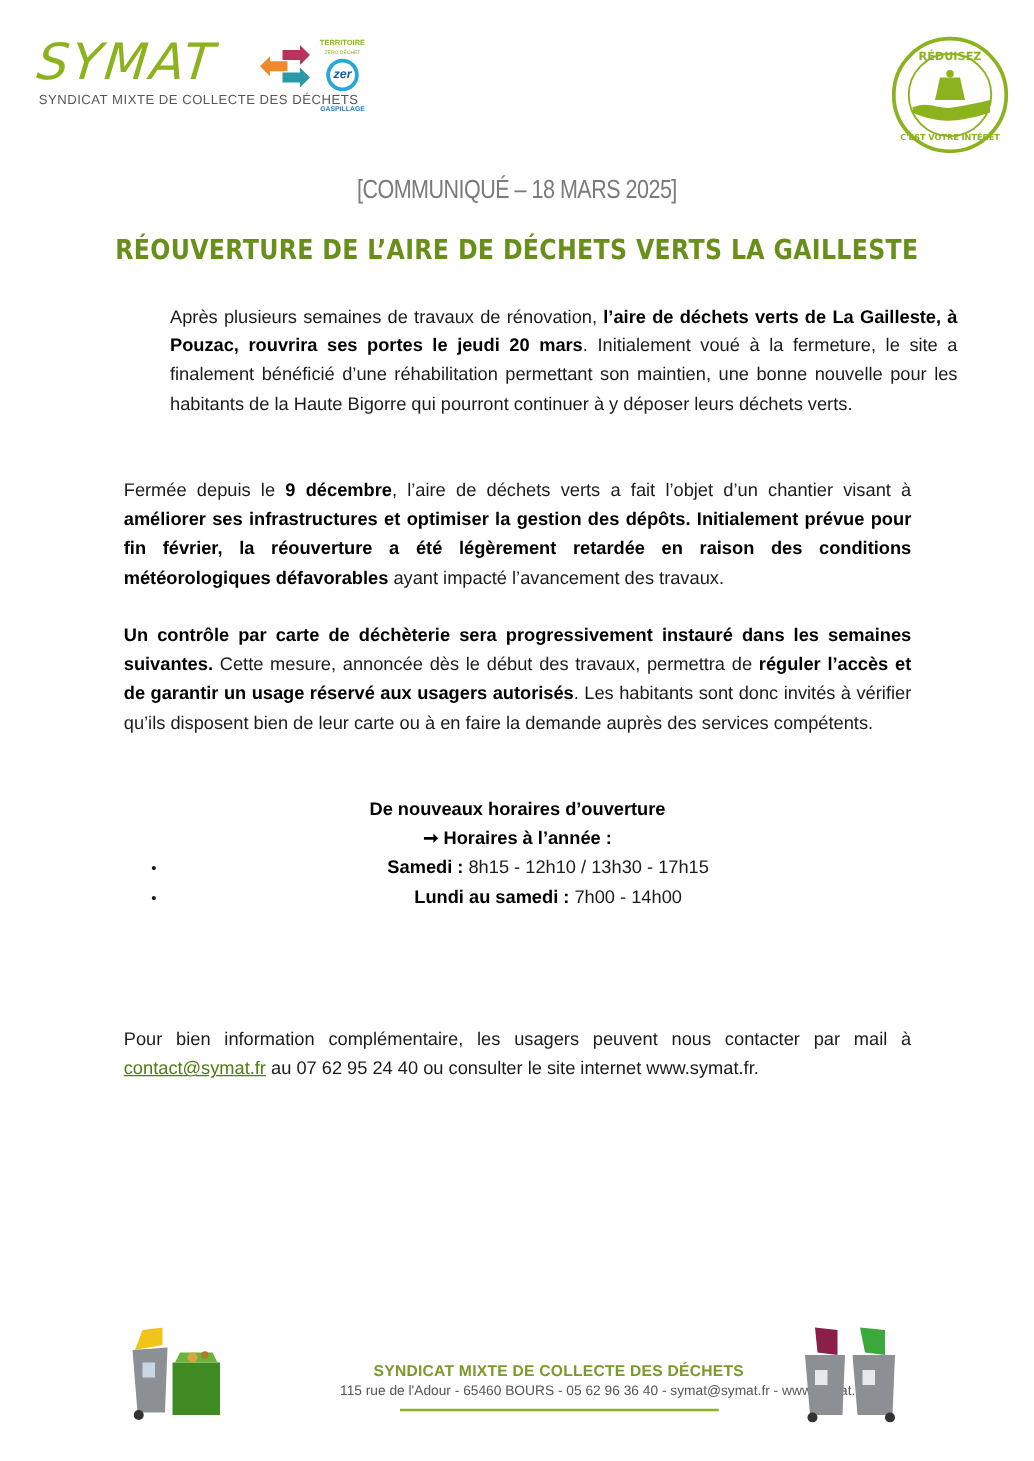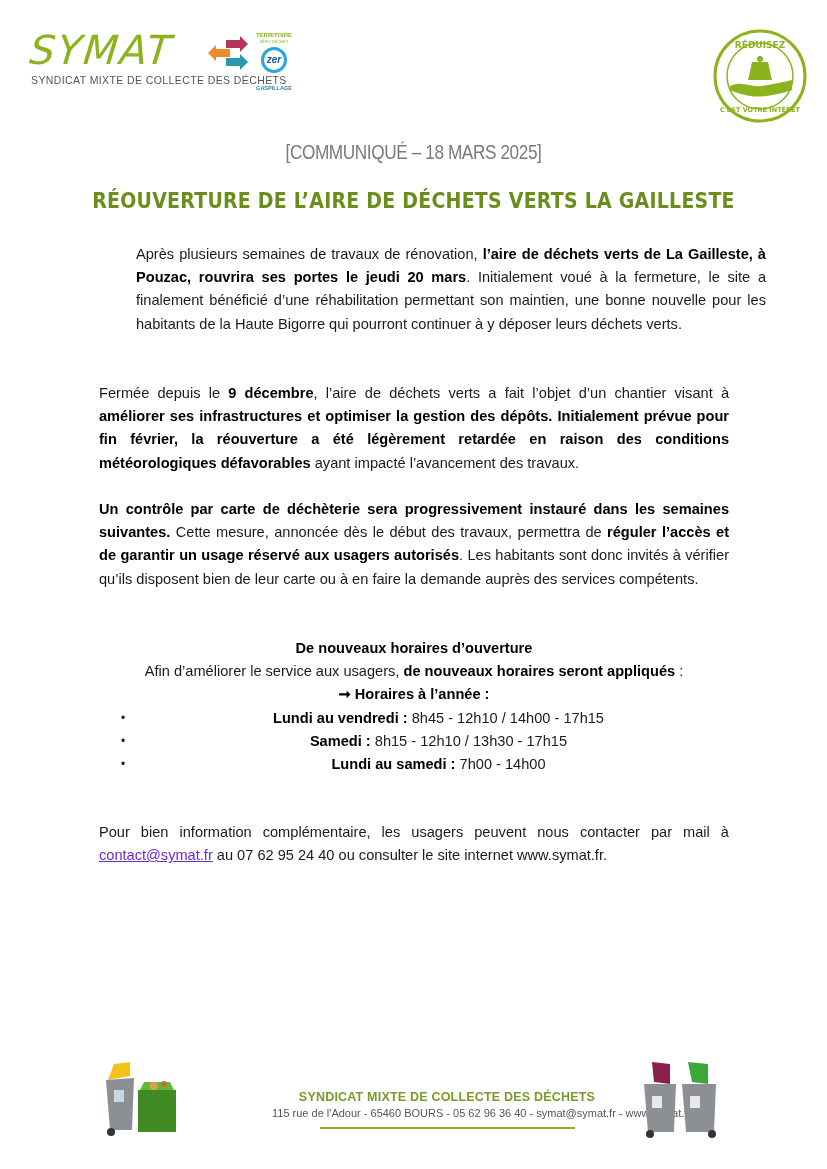--- a/index.html
+++ b/index.html
@@ -40,21 +40,21 @@
   .justify { text-align: justify; }
   .body-text b { font-weight: bold; color: #000; }
   .p1 { top: 243px; margin-left: 37px; }
   .p2 { top: 382px; }
   .p3 { top: 498px; }
   .p4 { top: 637px; text-align: center; }
   .p5 { top: 821px; }
   .line { display: block; }
   .bullet-item { padding-left: 49px; position: relative; }
   .bullet-item::before { content: "•"; position: absolute; left: 22px; top: 0; font-size: 12px; }
-  a.mail { color: #6d28d9; text-decoration: underline; }
+  a.mail { color: #4d7c0f; text-decoration: underline; }
 
   
   .footer-center { left: 272px; width: 350px; top: 1090px; text-align: center; }
   .footer-title { font-size: 12.5px; font-weight: bold; color: #7a9a2a; letter-spacing: 0.2px; }
   .footer-addr { font-size: 11px; color: #555; margin-top: 3px; white-space: nowrap; }
   .footer-rule { margin: 8px auto 0; width: 255px; height: 2px; background: #8cb31e; }
   .bins-left { left: 104px; top: 1062px; width: 80px; height: 75px; }
   .bins-right { left: 640px; top: 1060px; width: 82px; height: 78px; }
 </style>
 </head>
@@ -96,23 +96,21 @@
 <div class="abs body-text justify p2">
   <span>Fermée depuis le </span><b>9 décembre</b><span>, l’aire de déchets verts a fait l’objet d’un chantier visant à </span><b>améliorer ses infrastructures et optimiser la gestion des dépôts. Initialement prévue pour fin février, la réouverture a été légèrement retardée en raison des conditions météorologiques défavorables</b><span> ayant impacté l’avancement des travaux.</span>
 </div>
 
 <div class="abs body-text justify p3">
   <b>Un contrôle par carte de déchèterie sera progressivement instauré dans les semaines suivantes.</b><span> Cette mesure, annoncée dès le début des travaux, permettra de </span><b>réguler l’accès et de garantir un usage réservé aux usagers autorisés</b><span>. Les habitants sont donc invités à vérifier qu’ils disposent bien de leur carte ou à en faire la demande auprès des services compétents.</span>
 </div>
 
 <div class="abs body-text p4">
   <b class="line">De nouveaux horaires d’ouverture</b>
-  <span class="line"><span>Afin d’améliorer le service aux usagers, </span><b>de nouveaux horaires seront appliqués</b><span> :</span></span>
   <b class="line">➞ Horaires à l’année :</b>
-  <span class="line bullet-item"><b>Lundi au vendredi :</b><span> 8h45 - 12h10 / 14h00 - 17h15</span></span>
   <span class="line bullet-item"><b>Samedi :</b><span> 8h15 - 12h10 / 13h30 - 17h15</span></span>
   <span class="line bullet-item"><b>Lundi au samedi :</b><span> 7h00 - 14h00</span></span>
 </div>
 
 <div class="abs body-text justify p5">
   <span>Pour bien information complémentaire, les usagers peuvent nous contacter par mail à </span><a class="mail" href="#">contact@symat.fr</a><span> au 07 62 95 24 40 ou consulter le site internet www.symat.fr.</span>
 </div>
 
 <svg class="abs bins-left" viewBox="0 0 80 75">
   <path d="M4 18 L10 2 L26 0 L26 14 Z" fill="#f0c419"></path>

